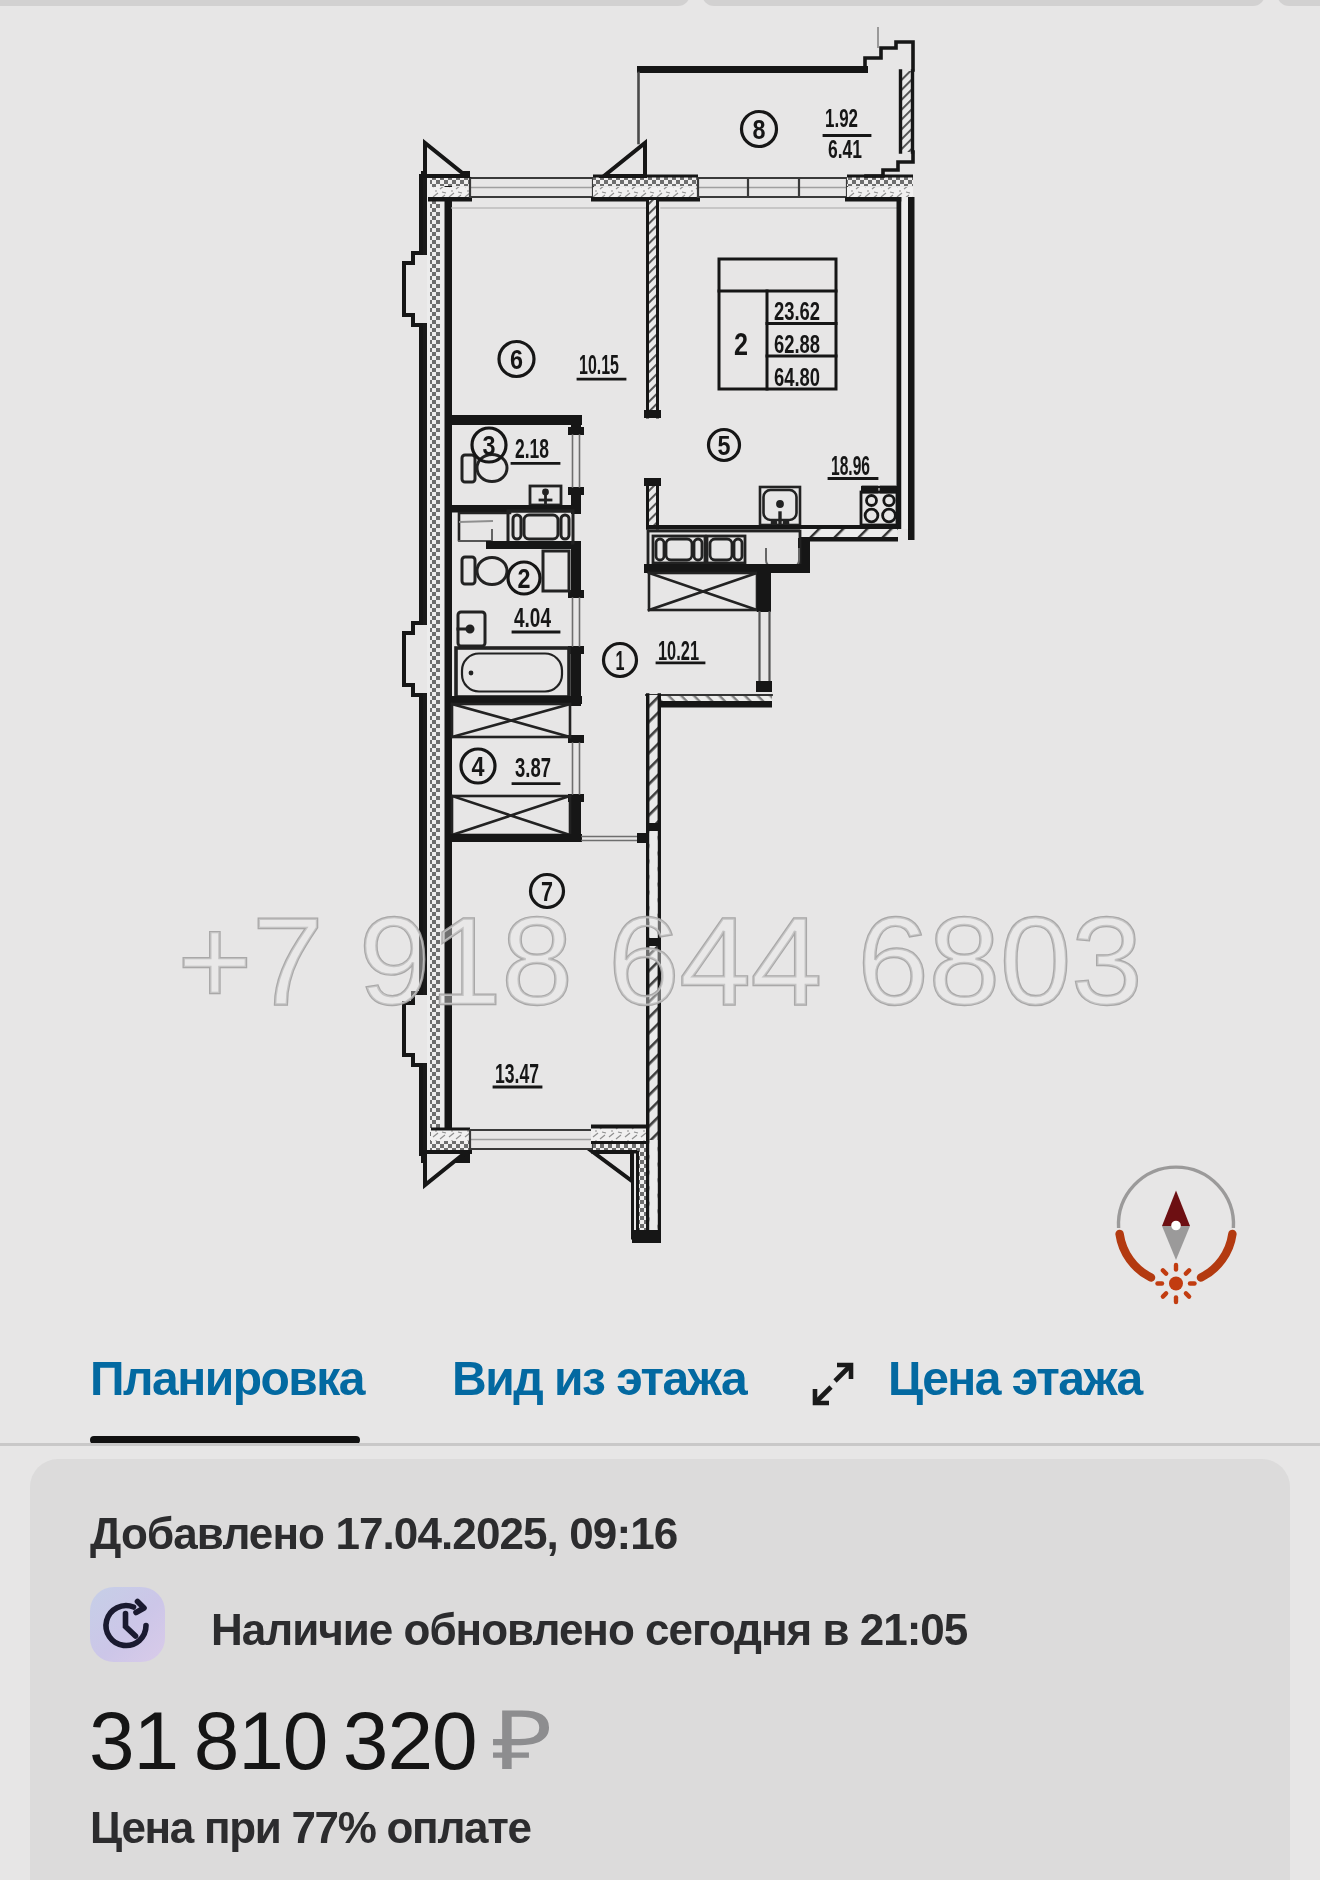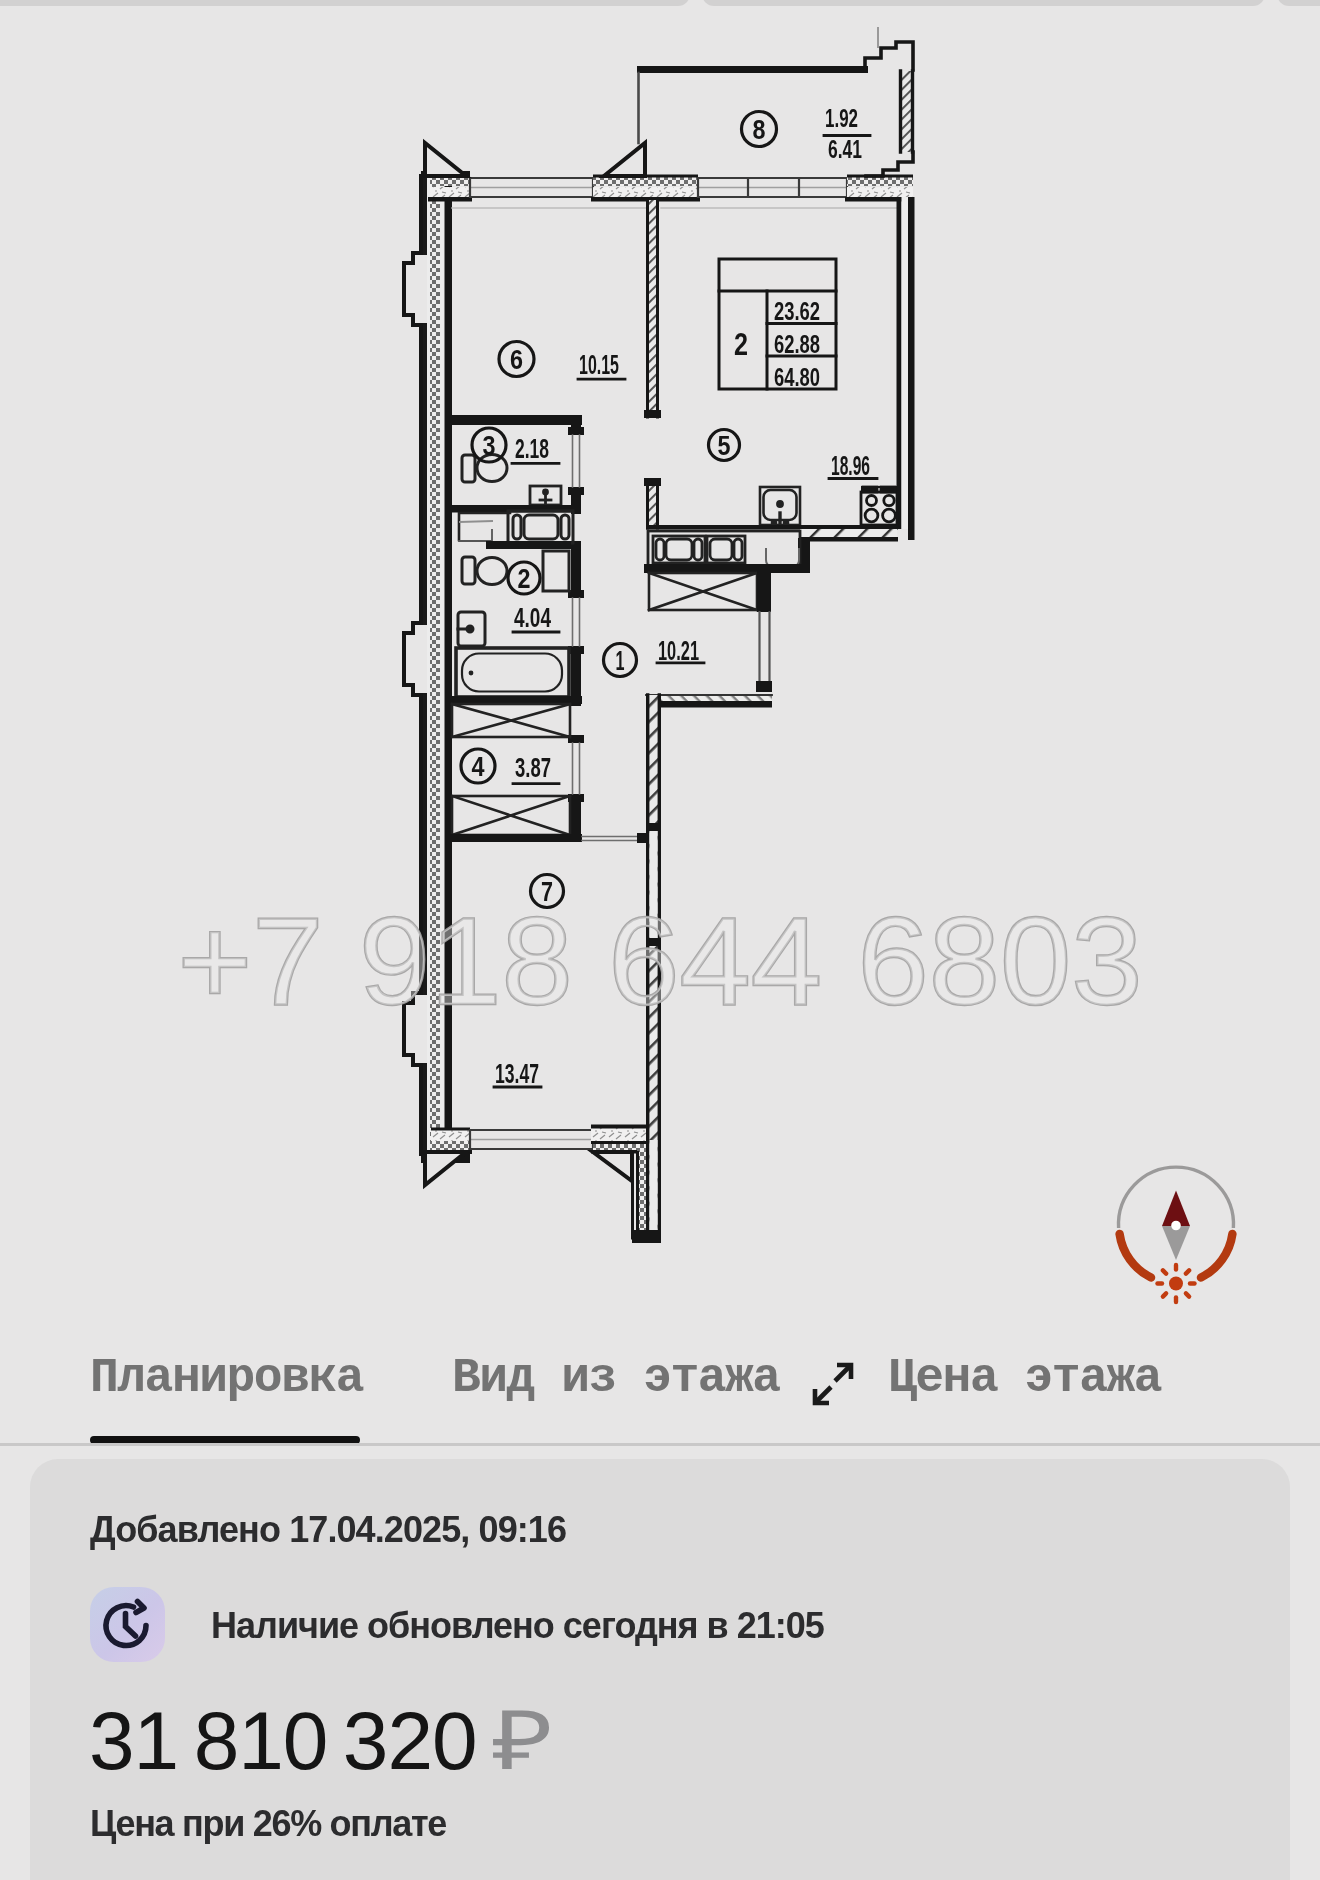--- a/index.html
+++ b/index.html
@@ -1,20 +1,20 @@
 <!DOCTYPE html>
 <html><head>
 <meta charset="utf-8">
 <style>
   html,body{margin:0;padding:0;}
   body{width:1320px;height:1880px;background:#e7e6e6;font-family:"Liberation Sans",sans-serif;overflow:hidden;position:relative;}
   .abs{position:absolute;}
-  .tabtxt{font-weight:bold;font-size:48px;color:#737373;letter-spacing:-1.5px;white-space:nowrap;font-family:Liberation Mono, monospace;}
+  .tabtxt{font-weight:bold;font-size:48px;color:#0369a1;letter-spacing:-1.5px;white-space:nowrap;}
   .card{position:absolute;left:30px;top:1459px;width:1260px;height:421px;background:#dcdbdb;border-radius:28px 28px 0 0;}
-  .ctext{font-weight:bold;color:#2c2c2e;font-size:36px;white-space:nowrap;}
+  .ctext{font-weight:bold;color:#2c2c2e;font-size:44px;white-space:nowrap;}
 </style>
 </head>
 <body>
 
 <svg class="abs" style="left:0;top:0" width="1320" height="1330" viewBox="0 0 1320 1330">
 <defs>
 <pattern id="chk" width="8" height="8" patternUnits="userSpaceOnUse">
   <rect width="8" height="8" fill="#f0efef"></rect>
   <rect width="4" height="4" fill="#6e6e6e"></rect>
   <rect x="4" y="4" width="4" height="4" fill="#6e6e6e"></rect>
@@ -444,13 +444,13 @@
     <path d="M56,38.5 A20,20 0 1 1 43.5,20"></path>
     <path d="M47.5,14.5 L54,21 L46,25.5" stroke-linejoin="round"></path>
     <path d="M35.5,26.5 L35.5,39.5 L45.5,49"></path>
   </g>
 </svg>
 
 <div class="abs ctext" style="left:198px;top:1605px;letter-spacing:-1.0px;margin-left:13px;">Наличие обновлено сегодня в 21:05</div>
 
 <div class="abs" style="left:89px;top:1681px;font-weight:normal;font-size:82px;color:#151515;letter-spacing:-1px;white-space:nowrap;">31 810 320 <span style="color:#8d8d8f;display:inline-block;transform:scaleX(1.28);transform-origin:0 50%;margin-left:-6px;">₽</span></div>
 
-<div class="abs ctext" style="left:90px;top:1803px;letter-spacing:-1.3px;">Цена при 26% оплате</div>
+<div class="abs ctext" style="left:90px;top:1803px;letter-spacing:-1.3px;">Цена при 77% оплате</div>
 
 </body></html>

